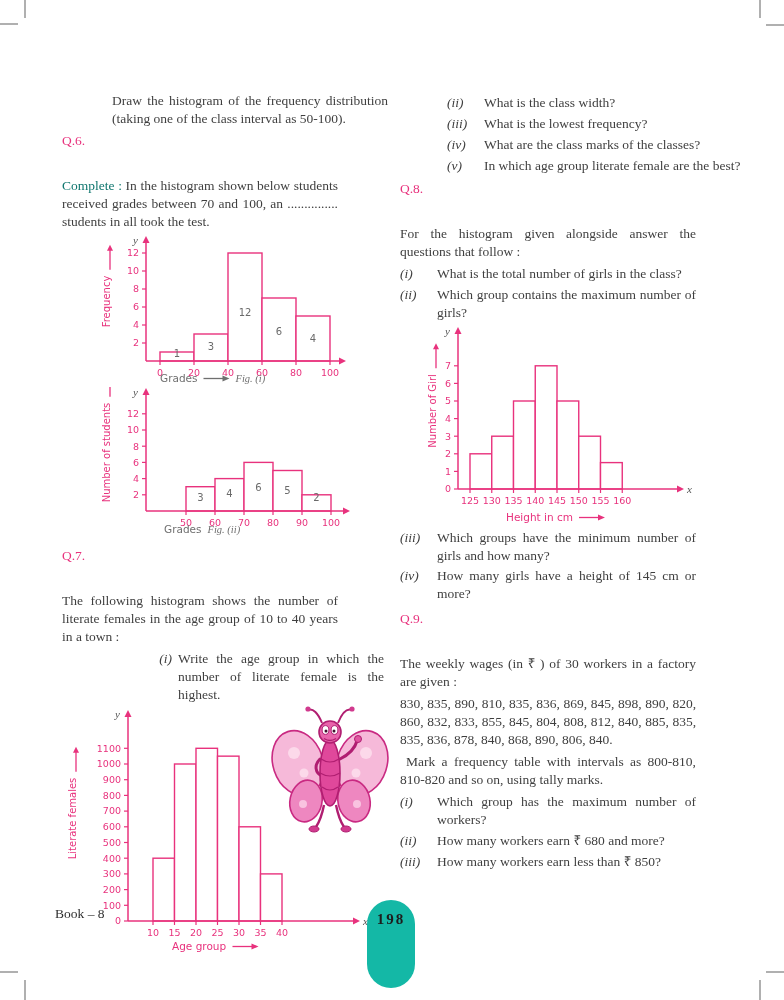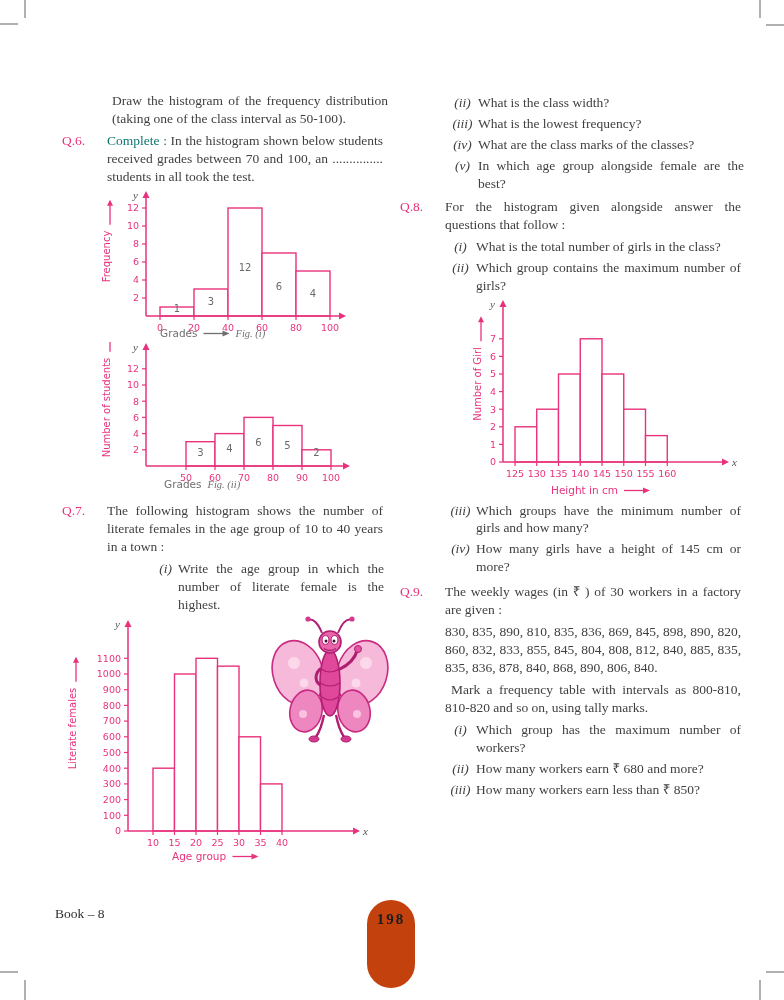--- a/index.html
+++ b/index.html
@@ -3,45 +3,45 @@
 <meta charset="utf-8">
 <style>
   html,body{margin:0;padding:0;}
   body{width:784px;height:1000px;position:relative;background:#ffffff;overflow:hidden;
        font-family:"Liberation Serif",serif;color:#3f3f3f;}
   .col{position:absolute;font-size:13.5px;line-height:1.33;text-align:justify;}
   .col-left{left:62px;top:92px;width:330px;}
   .col-right{left:400px;top:92px;width:344px;}
   p{margin:0 0 4px 0;}
   .intro{margin-left:50px;width:276px;}
-  .qrow{display:flex;margin-bottom:4px;}
+  .qrow{display:flex;margin-bottom:4px;flex-direction:column;}
   .qrow .qlabel{flex:0 0 45px;color:#e8327d;}
   .qrow .qbody{width:276px;text-align:justify;}
   .col-right .qrow .qbody{width:296px;}
   .accent{color:#0f766e;}
   .sub{display:flex;margin:2px 0 2px 84px;}
   .sub .n{flex:0 0 26px;text-align:right;font-style:italic;}
   .sub .t{margin-left:6px;width:206px;text-align:justify;}
   .sub2{display:flex;margin:2px 0 3px 0;}
   .subwrap{margin-left:47px;}
-  .sub2 .n{flex:0 0 31px;text-align:center;font-style:italic;}
-  .sub2 .t{flex:1;text-align:justify;}
+  .sub2 .n{flex:0 0 31px;text-align:left;font-style:italic;}
+  .sub2 .t{margin-left:6px;flex:1;text-align:justify;}
   .chart{position:relative;}
   .chart svg{display:block;}
   .c-fig1{width:258px;height:150px;margin:4px 0 0 34px;}
   .c-fig2{width:258px;height:150px;margin:2px 0 0 34px;}
   .c-q7{width:336px;height:250px;margin:4px 0 0 -6px;}
   .c-q8{width:300px;height:202px;margin:0 0 2px 28px;}
   .q7block{margin-top:10px;}
   .tally-para{text-indent:6px;}
   .butterfly{position:absolute;left:214px;top:-6px;width:120px;height:138px;}
   .cropmark{position:absolute;background:#b0b0b0;}
   .footer-left{position:absolute;left:55px;top:906px;font-size:13.5px;color:#2f2f2f;}
   .page-pill{position:absolute;left:367px;top:900px;width:48px;height:88px;border-radius:24px;
-             background:#c2410c;text-align:center;}
+             background:#14b8a6;text-align:center;}
   .page-pill .num{display:block;margin-top:11px;font-weight:bold;font-size:15px;
                   letter-spacing:2px;color:#1d1d1d;}
 </style>
 </head>
 <body>
 
 <div class="cropmark" style="left:24px;top:0;width:2px;height:18px;"></div>
 <div class="cropmark" style="left:0;top:23px;width:18px;height:2px;"></div>
 <div class="cropmark" style="left:759px;top:0;width:2px;height:18px;"></div>
 <div class="cropmark" style="left:766px;top:24px;width:18px;height:2px;"></div>
@@ -269,21 +269,21 @@
     <div class="sub2">
       <span class="n">(iii)</span>
       <span class="t">What is the lowest frequency?</span>
     </div>
     <div class="sub2">
       <span class="n">(iv)</span>
       <span class="t">What are the class marks of the classes?</span>
     </div>
     <div class="sub2">
       <span class="n">(v)</span>
-      <span class="t">In which age group alongside female are the best?</span>
+      <span class="t">In which age group literate female are the best?</span>
     </div>
   </div>
 
   <div class="qrow" style="margin-top:5px;">
     <span class="qlabel">Q.8.</span>
     <div class="qbody">
       <p>For the histogram given alongside answer the questions that follow :</p>
       <div class="sub2">
         <span class="n">(i)</span>
         <span class="t">What is the total number of girls in the class?</span>

